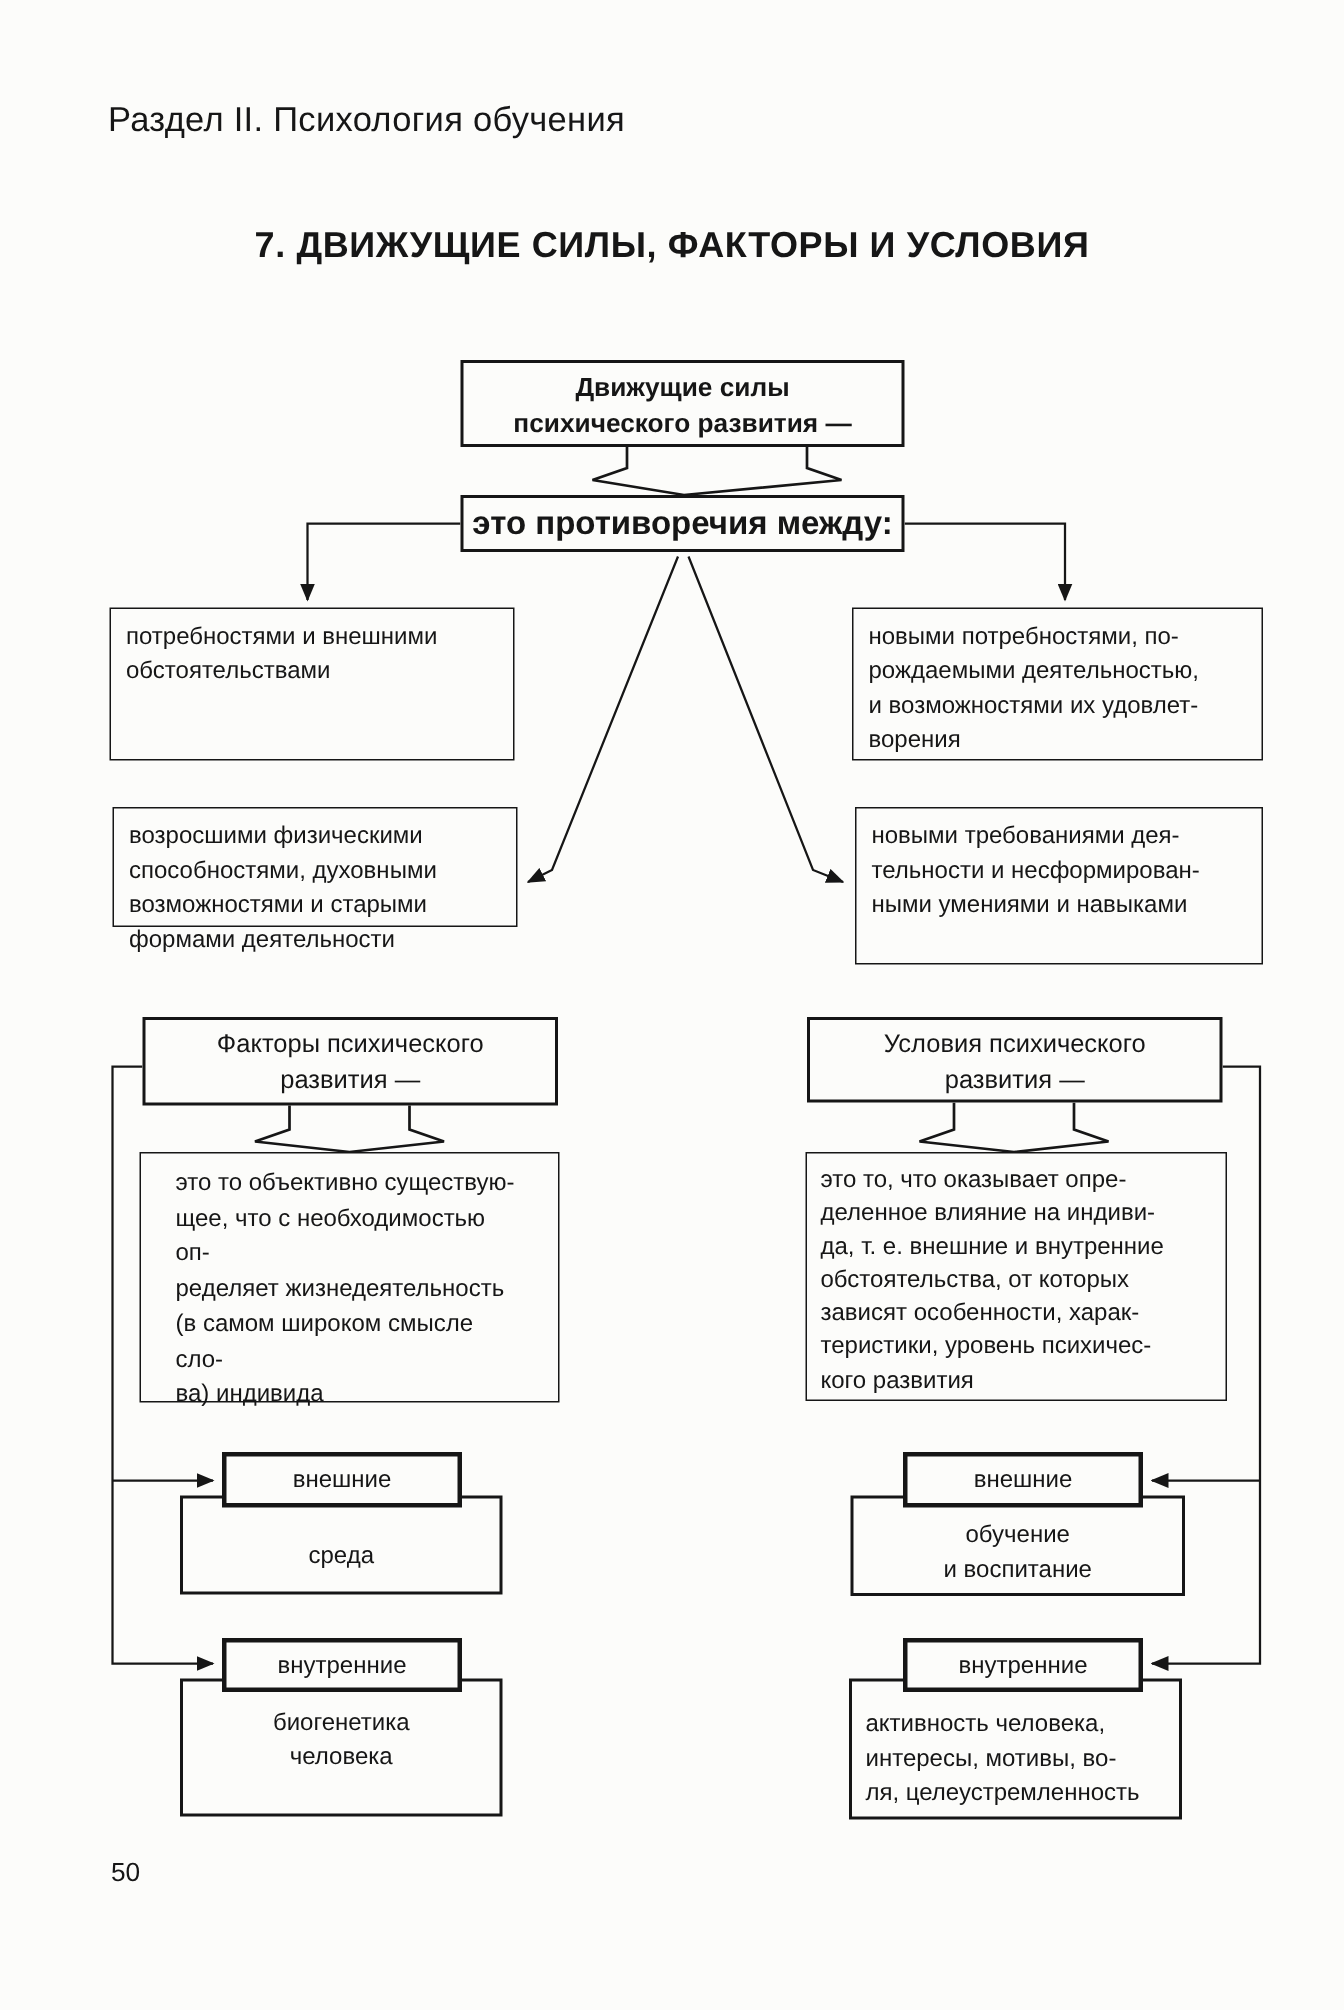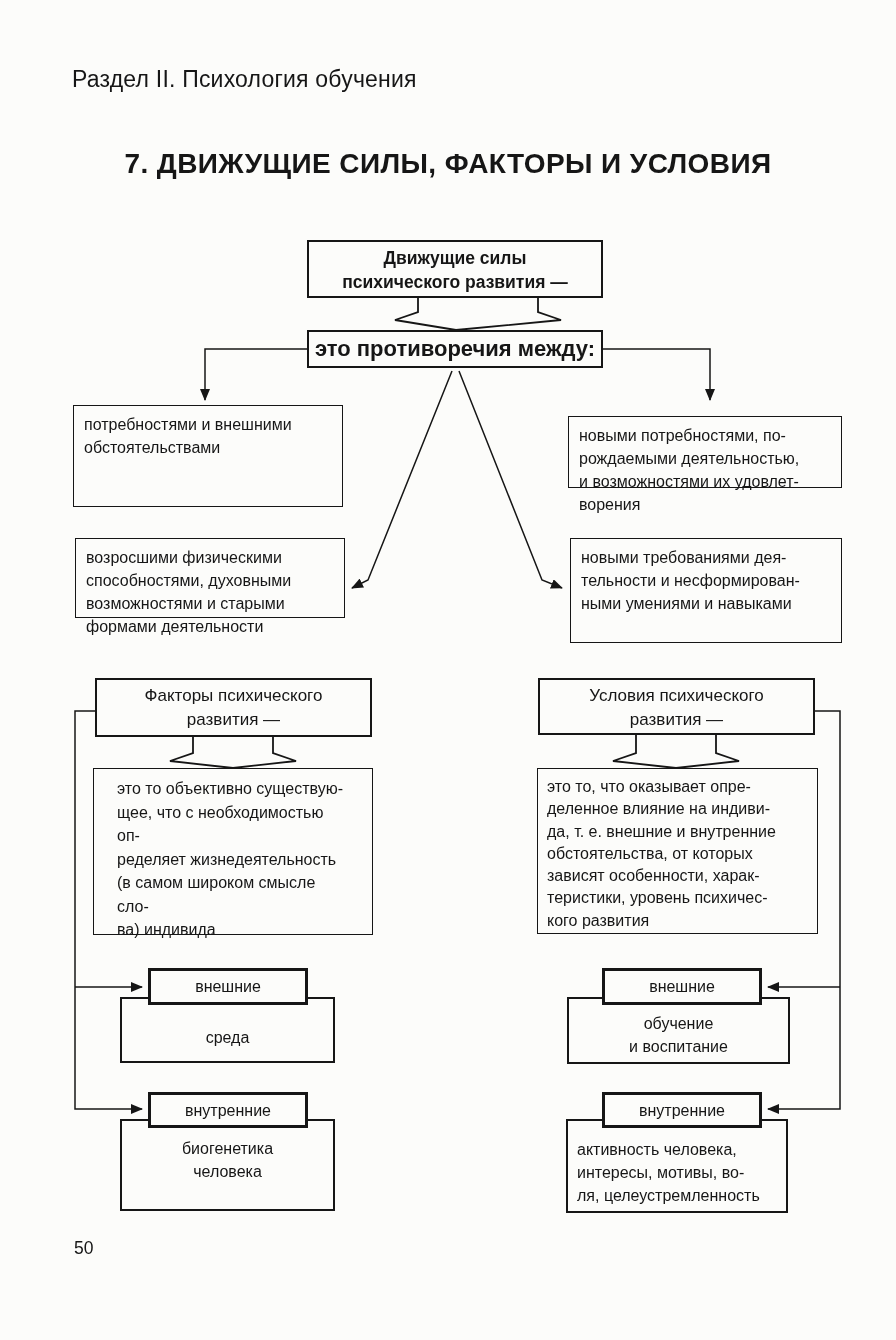--- a/index.html
+++ b/index.html
@@ -19,21 +19,21 @@
     font-size:16px;
     line-height:23px;
   }
   .box--thin{border-width:1.6px;}
   .box--heavy{border-width:3px;}
   .center{text-align:center;}
   .bold{font-weight:bold;}
   .section-header{font-size:17px;line-height:24px;padding-top:4px;}
   .svg-overlay{position:absolute;left:0;top:0;pointer-events:none;}
   .page-header{font-size:23px;letter-spacing:0.2px;}
-  .doc-title{font-size:28px;font-weight:bold;line-height:28px;letter-spacing:0.4px;text-align:center;width:100%;}
+  .doc-title{font-size:24px;font-weight:bold;line-height:28px;letter-spacing:0.4px;text-align:center;width:100%;}
   .page-number{font-size:17.5px;}
   .content-label{display:flex;align-items:center;justify-content:center;}
 </style>
 </head>
 <body>
 
 <div class="page">
 
   <div class="abs page-header" style="left:72px;top:66px;">Раздел II. Психология обучения</div>
 
@@ -72,21 +72,21 @@
   </svg>
 
   <div class="abs box center bold pre" style="left:307px;top:240px;width:296px;height:58px;font-size:17.5px;line-height:24px;padding-top:4px;">Движущие силы
 психического развития —</div>
 
   <div class="abs box center bold" style="left:307px;top:330px;width:296px;height:38px;font-size:22px;line-height:33px;">это противоречия между:</div>
 
   <div class="abs box box--thin pre" style="left:73px;top:405px;width:270px;height:102px;padding:7px 10px;">потребностями и внешними
 обстоятельствами</div>
 
-  <div class="abs box box--thin pre" style="left:568px;top:416px;width:274px;height:72px;padding:7px 10px;">новыми потребностями, по-
+  <div class="abs box box--thin pre" style="left:568px;top:405px;width:274px;height:102px;padding:7px 10px;">новыми потребностями, по-
 рождаемыми деятельностью,
 и возможностями их удовлет-
 ворения</div>
 
   <div class="abs box box--thin pre" style="left:75px;top:538px;width:270px;height:80px;padding:7px 10px;">возросшими физическими
 способностями, духовными
 возможностями и старыми
 формами деятельности</div>
 
   <div class="abs box box--thin pre" style="left:570px;top:538px;width:272px;height:105px;padding:7px 10px;">новыми требованиями дея-

